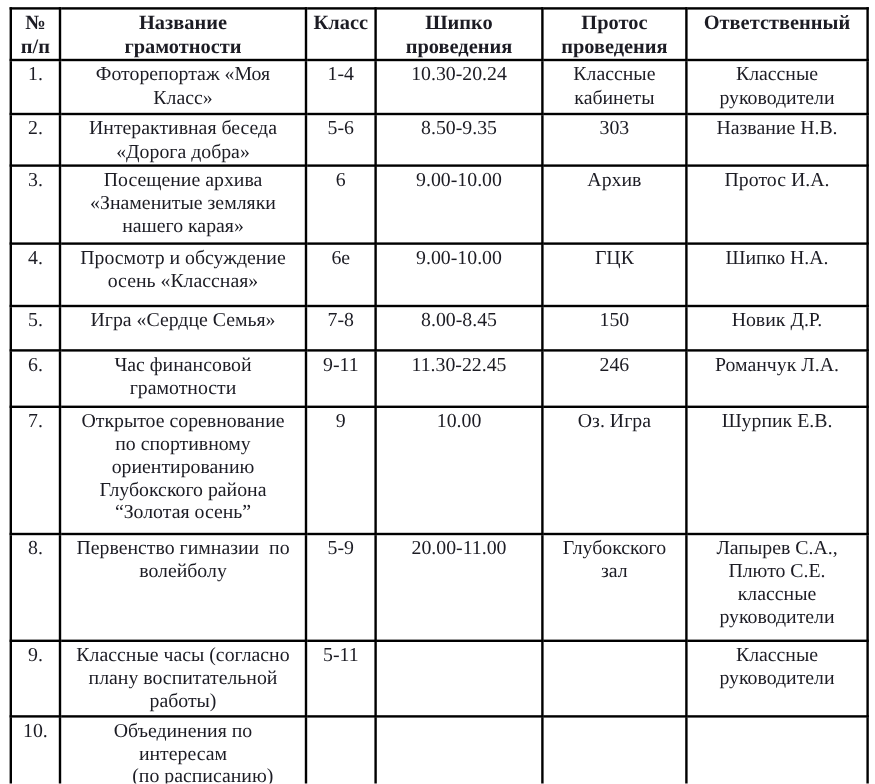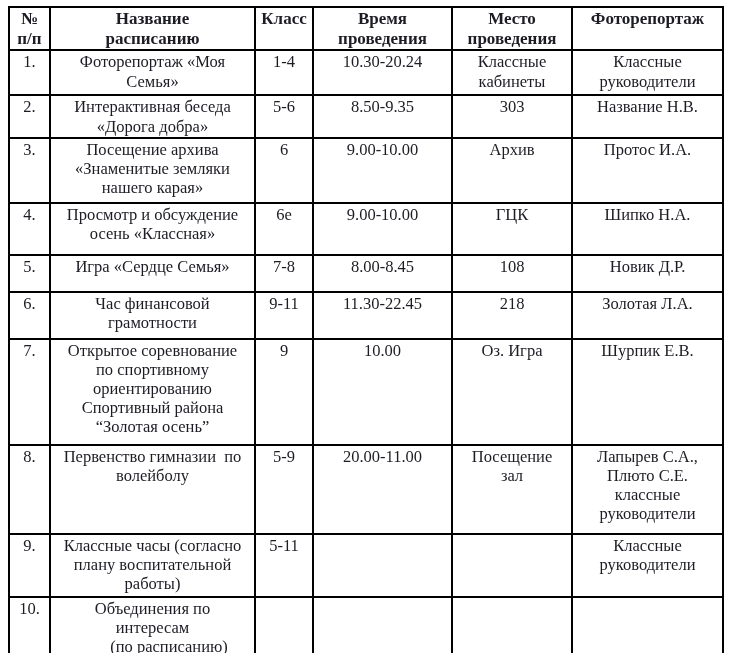--- a/index.html
+++ b/index.html
@@ -74,34 +74,34 @@
         <col class="c-grade">
       <col class="c-time">
         <col class="c-place">
         <col class="c-resp">
     </colgroup>
     <thead>
       <tr>
         <th>№
 п/п</th>
         <th>Название
-расписанию</th>
+грамотности</th>
         <th>Класс</th>
-        <th>Время
+        <th>Шипко
 проведения</th>
-        <th>Место
+        <th>Протос
 проведения</th>
-        <th>Фоторепортаж</th>
+        <th>Ответственный</th>
       </tr>
     </thead>
     <tbody>
       <tr>
         <td>1.</td>
         <td>Фоторепортаж «Моя
-Семья»</td>
+Класс»</td>
         <td>1-4</td>
         <td>10.30-20.24</td>
         <td>Классные
 кабинеты</td>
         <td>Классные
 руководители</td>
       </tr>
       <tr>
         <td>2.</td>
         <td>Интерактивная беседа
@@ -128,51 +128,51 @@
         <td>6е</td>
         <td>9.00-10.00</td>
         <td>ГЦК</td>
         <td>Шипко Н.А.</td>
       </tr>
       <tr>
         <td>5.</td>
         <td>Игра «Сердце Семья»</td>
         <td>7-8</td>
         <td>8.00-8.45</td>
-        <td>108</td>
+        <td>150</td>
         <td>Новик Д.Р.</td>
       </tr>
       <tr>
         <td>6.</td>
         <td>Час финансовой
 грамотности</td>
         <td>9-11</td>
         <td>11.30-22.45</td>
-        <td>218</td>
-        <td>Золотая Л.А.</td>
+        <td>246</td>
+        <td>Романчук Л.А.</td>
       </tr>
       <tr>
         <td>7.</td>
         <td>Открытое соревнование
 по спортивному
 ориентированию
-Спортивный района
+Глубокского района
 “Золотая осень”</td>
         <td>9</td>
         <td>10.00</td>
         <td>Оз. Игра</td>
         <td>Шурпик Е.В.</td>
       </tr>
       <tr>
         <td>8.</td>
         <td>Первенство гимназии  по
 волейболу</td>
         <td>5-9</td>
         <td>20.00-11.00</td>
-        <td>Посещение
+        <td>Глубокского
 зал</td>
         <td>Лапырев С.А.,
 Плюто С.Е.
 классные
 руководители</td>
       </tr>
       <tr>
         <td>9.</td>
         <td>Классные часы (согласно
 плану воспитательной

